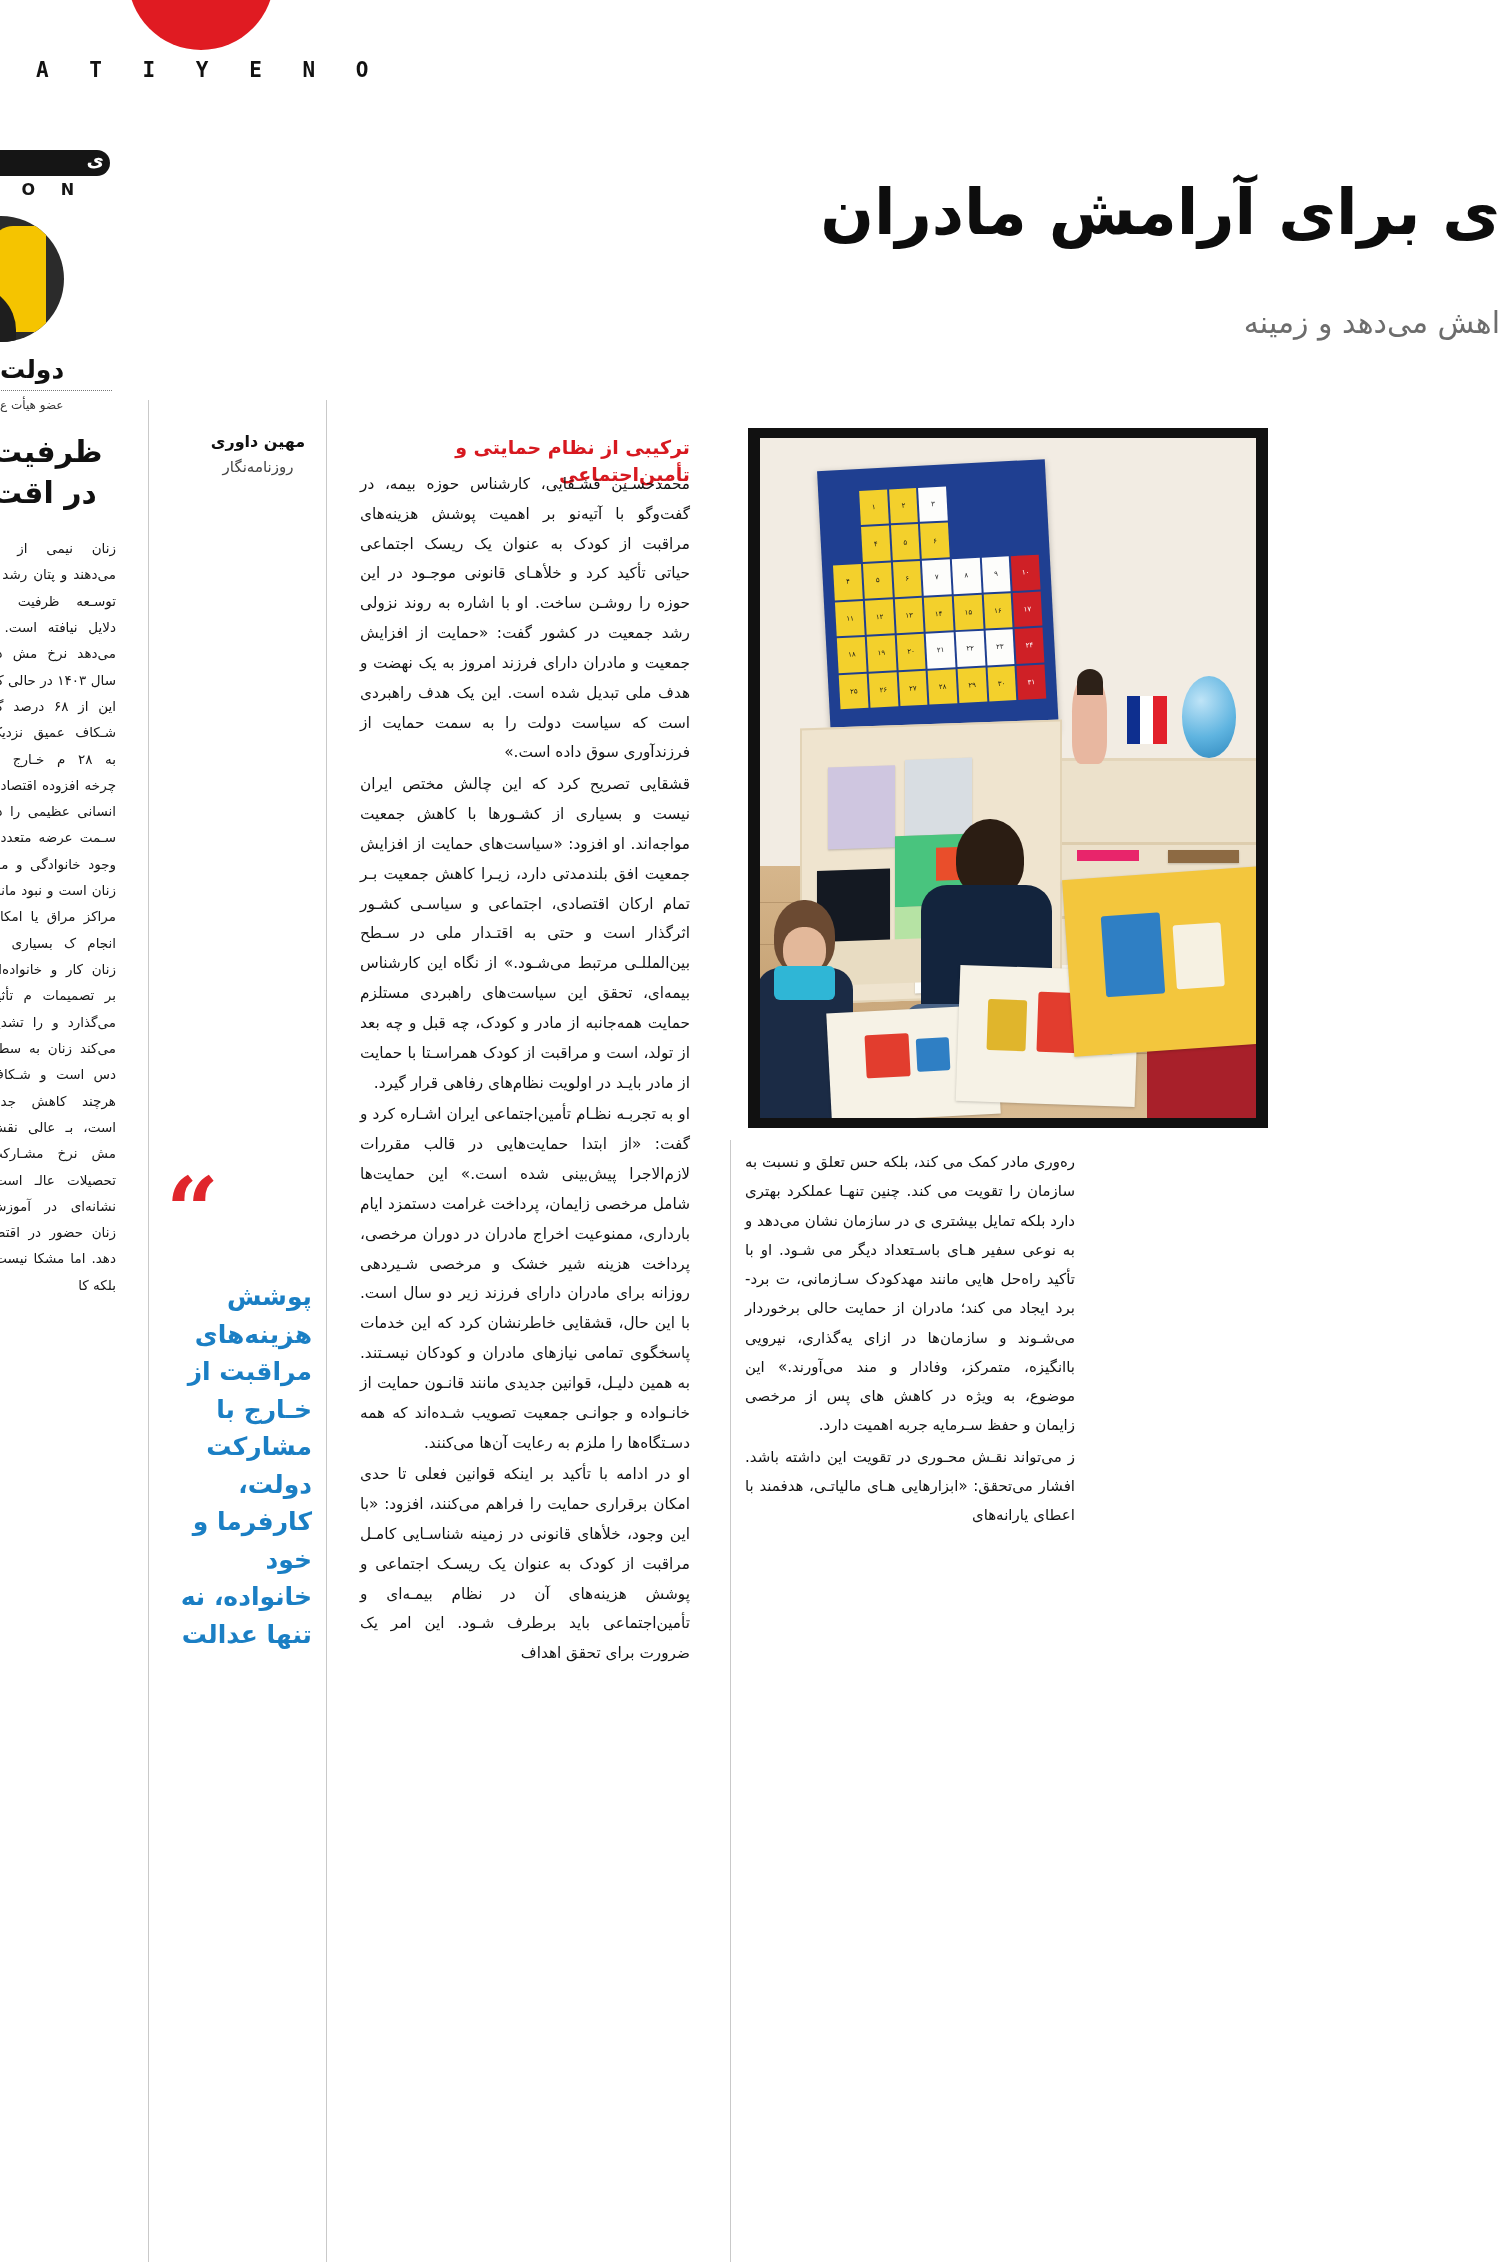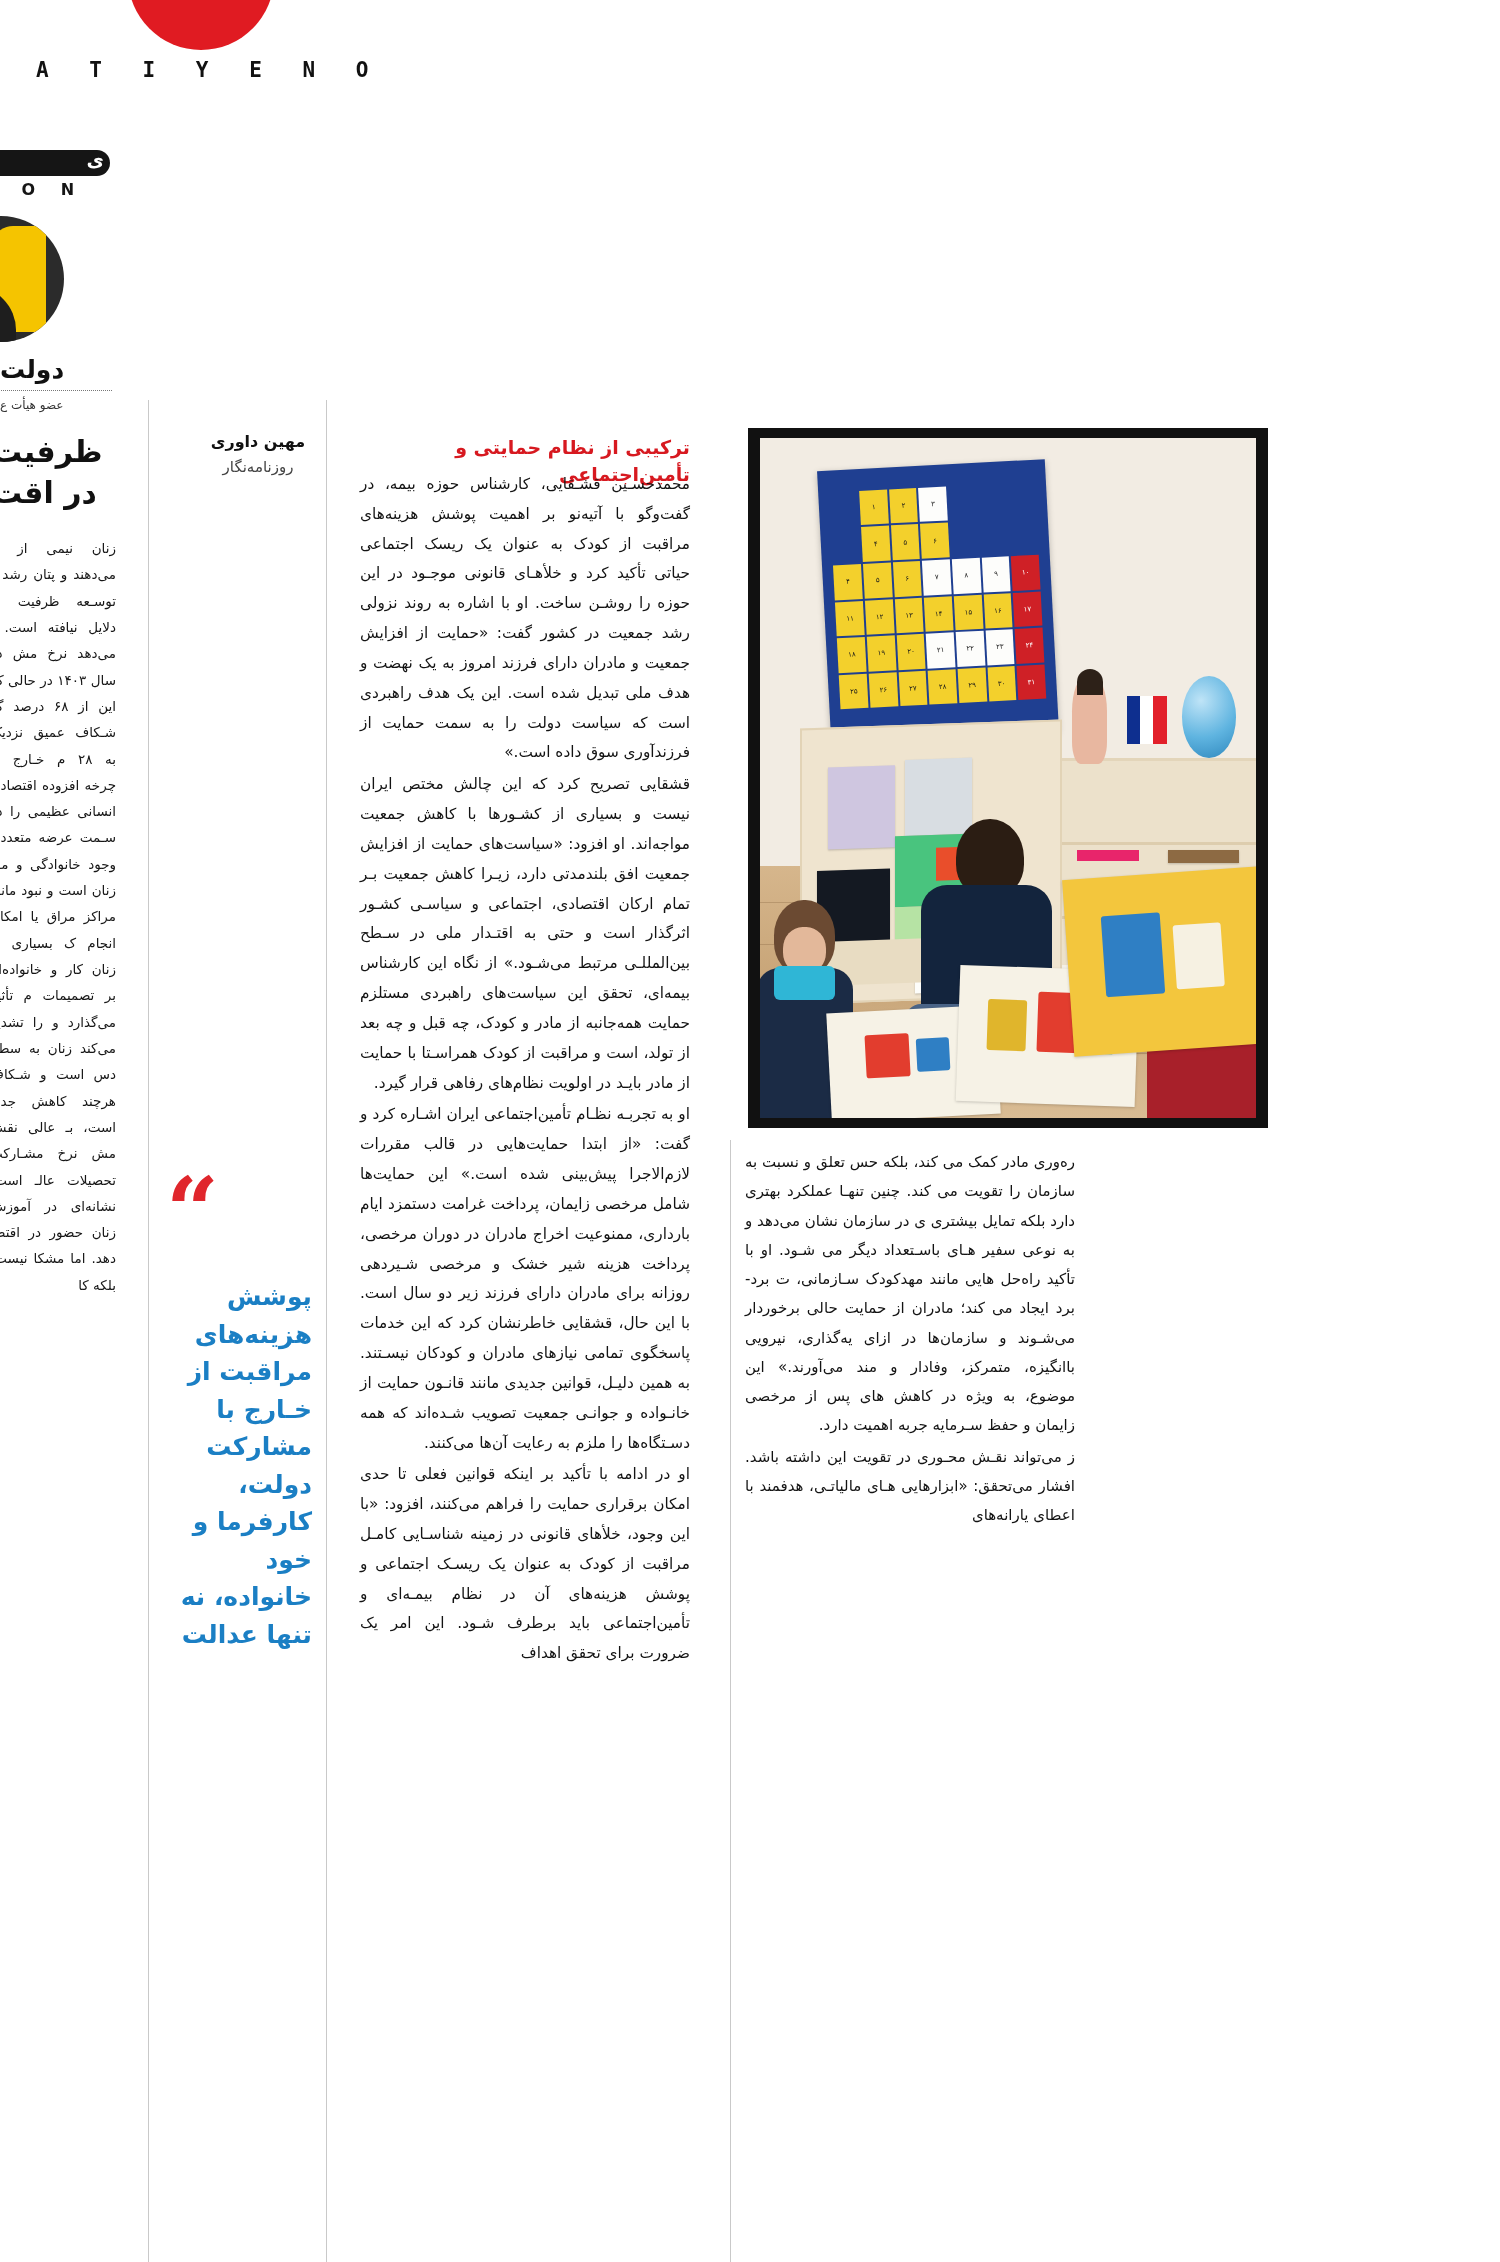--- a/index.html
+++ b/index.html
@@ -231,20 +231,22 @@
 
     <div class="op-headline">ظرفیت
 در اقت</div>
     <div class="op-body">زنان نیمی از ج می‌دهند و پتان رشد و توسـعه ظرفیت به دلایل نیافته است. آ می‌دهد نرخ مش در سال ۱۴۰۳ در حالی که این از ۶۸ درصد گذ شـکاف عمیق نزدیک به ۲۸ م خـارج از چرخه افزوده اقتصادی انسانی عظیمی را در سـمت عرضه متعددی وجود خانوادگی و مرا زنان است و نبود مانند مراکز مراق یا امکان انجام ک بسیاری از زنان کار و خانواده‌ام بر تصمیمات م تأثیر می‌گذارد و را تشدید می‌کند زنان به سطح دس است و شـکاف هرچند کاهش جدی است، بـ عالی نقش مش نرخ مشـارکت تحصیلات عالـ است؛ نشانه‌ای در آموزش زنان حضور در اقتصـ دهد. اما مشکا نیست، بلکه کا</div>
   </div>
 
   <div class="rule" style="left:148px;top:400px;height:1862px;"></div>
   <div class="rule" style="left:326px;top:400px;height:1862px;"></div>
   <div class="rule" style="left:730px;top:1140px;height:1122px;"></div>
 
+  <div class="headline">ی برای آرامش مادران</div>
+  <div class="subheadline">اهش می‌دهد و زمینه</div>
 
   <div class="byline">
     <div class="byline-name">مهین داوری</div>
     <div class="byline-role">روزنامه‌نگار</div>
   </div>
 
   <div class="kicker">ترکیبی از نظام حمایتی و تأمین‌اجتماعی</div>
 
   <div class="col" style="right:810px;top:470px;width:330px;">
     <p>محمدحسـین قشـقایی، کارشناس حوزه بیمه، در گفت‌وگو با آتیه‌نو بر اهمیت پوشش هزینه‌های مراقبت از کودک به عنوان یک ریسک اجتماعی حیاتی تأکید کرد و خلأهـای قانونی موجـود در این حوزه را روشـن ساخت. او با اشاره به روند نزولی رشد جمعیت در کشور گفت: «حمایت از افزایش جمعیت و مادران دارای فرزند امروز به یک نهضت و هدف ملی تبدیل شده است. این یک هدف راهبردی است که سیاست دولت را به سمت حمایت از فرزندآوری سوق داده است.»</p>

